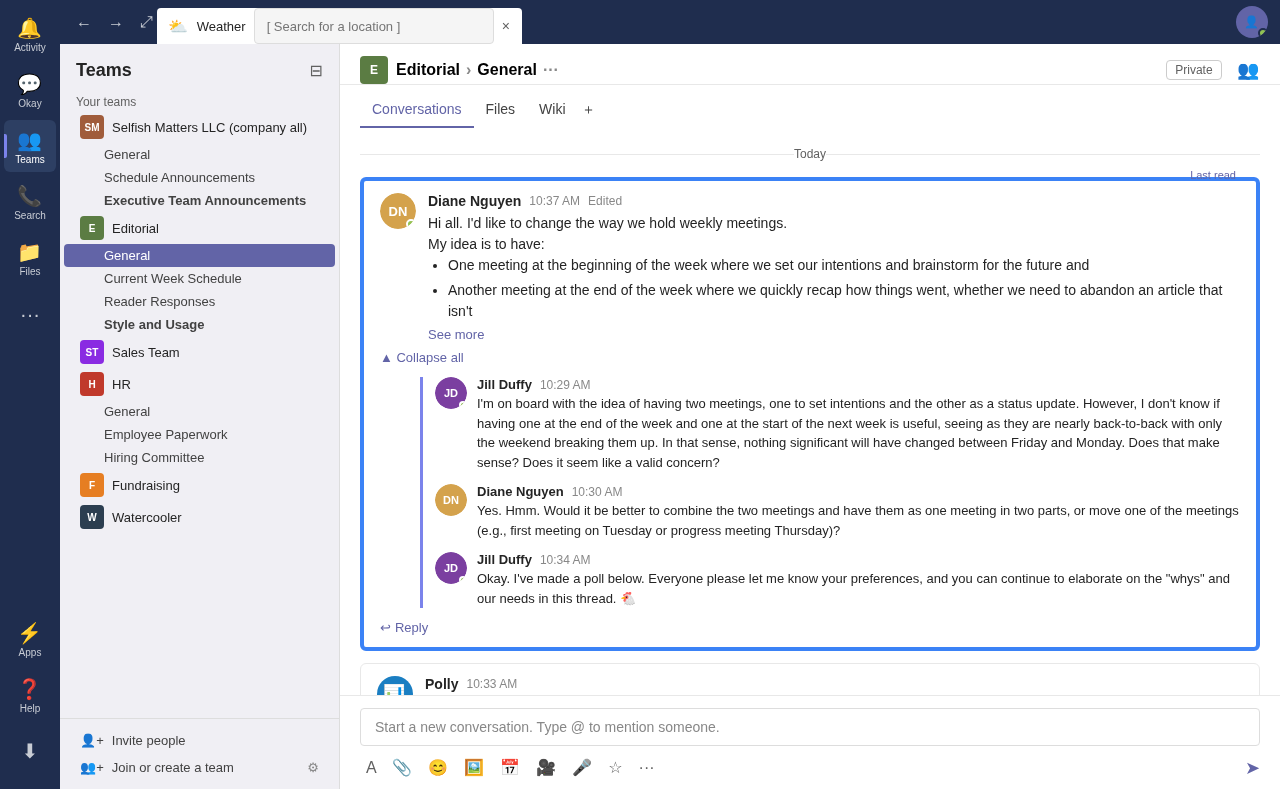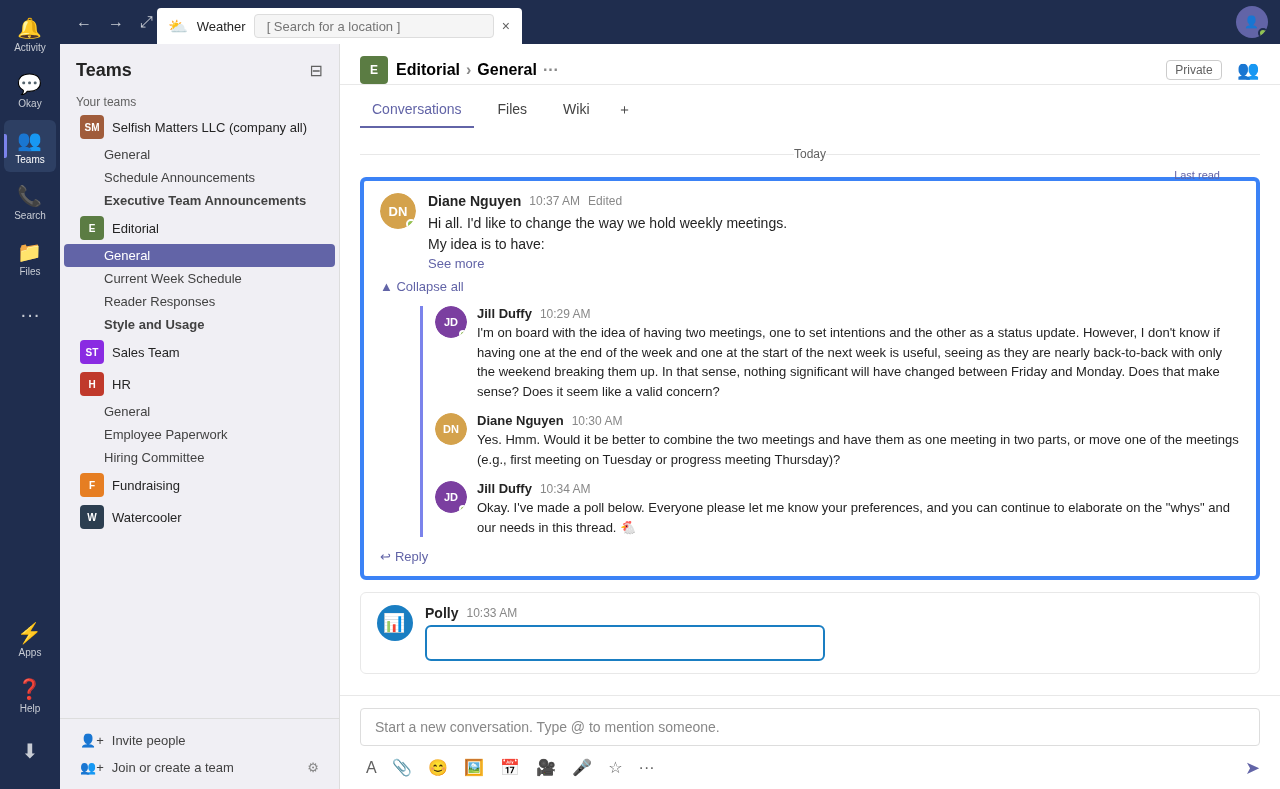--- a/index.html
+++ b/index.html
@@ -161,21 +161,21 @@
     .weather-icon { color: #f5a623; font-size: 16px; }
     .weather-title { font-size: 13px; font-weight: 500; color: #242424; }
     .weather-search {
       background: #f5f5f5;
       border: 1px solid #ddd;
       border-radius: 4px;
       padding: 4px 12px;
       font-size: 13px;
       color: #888;
       width: 240px;
-      height: 24px;
+      height: 36px;
     }
     .weather-close { color: #616161; cursor: pointer; font-size: 14px; background: none; border: none; }
 
     .top-bar-right {
       margin-left: auto;
       display: flex;
       align-items: center;
       gap: 8px;
     }
     .user-avatar-top {
@@ -245,21 +245,21 @@
       margin-left: auto;
       font-size: 12px;
       color: #616161;
       border: 1px solid #ccc;
       border-radius: 4px;
       padding: 2px 8px;
     }
 
     .channel-tabs {
       display: flex;
-      gap: 12px;
+      gap: 0;
       padding: 0 20px;
       margin-top: 8px;
     }
     .channel-tab {
       padding: 8px 12px;
       font-size: 14px;
       cursor: pointer;
       color: #424242;
       border-bottom: 2px solid transparent;
       margin-bottom: -1px;
@@ -283,21 +283,21 @@
       align-items: center;
       gap: 0;
       margin: 8px 0 16px;
     }
     .date-divider-line { flex: 1; height: 1px; background: #e8e8e8; }
     .date-divider-text { font-size: 12px; color: #616161; white-space: nowrap; }
     .last-read-label {
       font-size: 11px;
       color: #6264a7;
       position: absolute;
-      right: 40px;
+      right: 24px;
       transform: translateY(-8px);
       margin-left: 36px;
     }
 
     .message-thread {
       background: #fff;
       border: 4px solid #3b82f6;
       border-radius: 6px;
       padding: 12px 16px;
       margin-bottom: 12px;
@@ -675,20 +675,24 @@
         </div>
         <div class="msg-content">
           <div class="msg-header">
             <span class="msg-author">Diane Nguyen</span>
             <span class="msg-time">10:37 AM</span>
             <span class="msg-edited">Edited</span>
           </div>
           <div class="msg-text">
             <p>Hi all. I'd like to change the way we hold weekly meetings.</p>
             <p>My idea is to have:</p>
+            <ul>
+              <li>One meeting at the beginning of the week where we set our intentions and brainstorm for the future and</li>
+              <li>Another meeting at the end of the week where we quickly recap how things went, whether we need to abandon an article that isn't</li>
+            </ul>
           </div>
           <span class="msg-see-more">See more</span>
         </div>
       </div>
 
       <div class="collapse-all">▲ Collapse all</div>
 
       <div class="reply-thread">
 
         <div class="reply-item">

